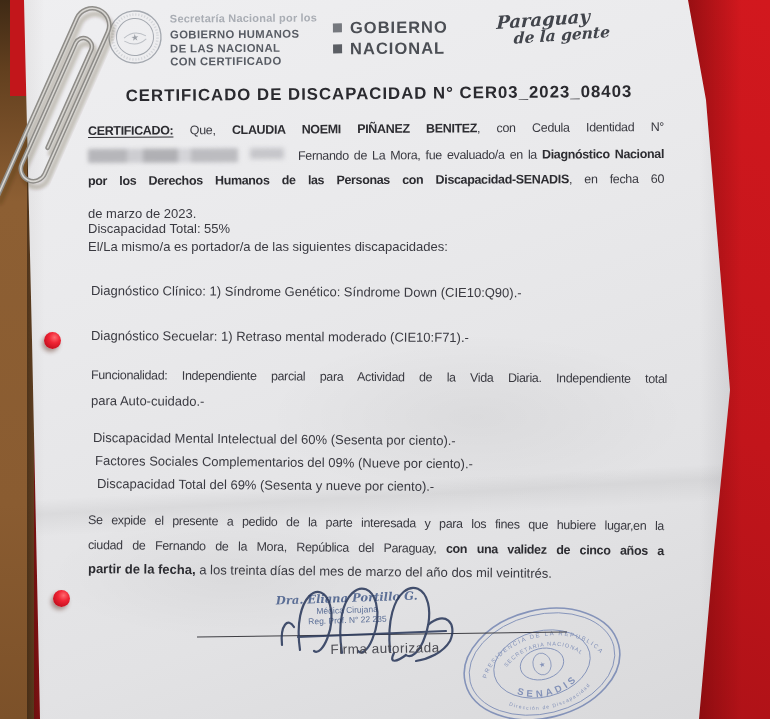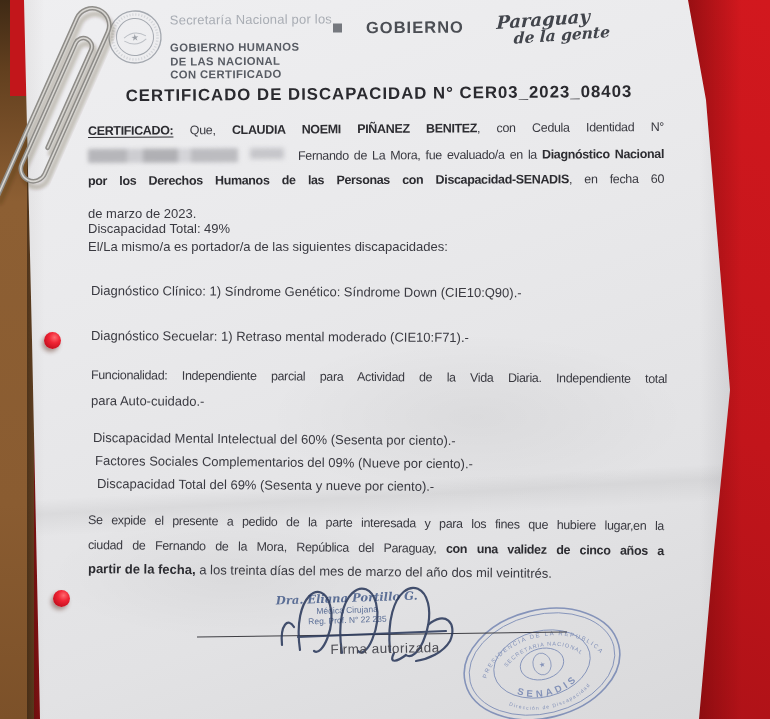--- a/index.html
+++ b/index.html
@@ -23,24 +23,24 @@
   .paper::before{content:"";position:absolute;inset:0;
     background:
       linear-gradient(to left,rgba(105,105,114,.32),rgba(105,105,114,0) 70px),
       linear-gradient(to right,rgba(120,110,100,.18),rgba(120,110,100,0) 45px),
       linear-gradient(177deg,rgba(0,0,0,0) 66%,rgba(0,0,0,.05) 68%,rgba(0,0,0,0) 71%),
       radial-gradient(ellipse 300px 120px at 62% 58%,rgba(0,0,0,.045),rgba(0,0,0,0) 70%),
       radial-gradient(ellipse 260px 90px at 30% 80%,rgba(0,0,0,.04),rgba(0,0,0,0) 70%);}
   
   .seal{position:absolute;left:106px;top:8px;z-index:4;opacity:.85;transform:rotate(-6deg);}
   .ministry{position:absolute;left:170px;top:12px;z-index:4;transform:rotate(-.4deg);}
-  .ministry .small{font-size:13px;color:#a9adb4;letter-spacing:.2px;margin-bottom:14px;}
+  .ministry .small{font-size:11px;color:#a9adb4;letter-spacing:.2px;margin-bottom:4px;font-weight:bold;}
   .ministry .big{font-size:11.3px;font-weight:700;color:#585c64;line-height:13.5px;letter-spacing:.4px;}
   .gov{position:absolute;left:333px;top:17px;z-index:4;transform:rotate(-.4deg);}
-  .gov .row{display:flex;align-items:center;gap:24px;height:21px;}
+  .gov .row{display:flex;align-items:center;gap:8px;height:21px;}
   .gov .sq{width:9px;height:9px;background:#5b5e64;}
   .gov .row:first-child .sq{background:#75787e;}
   .gov .txt{font-size:16.5px;font-weight:700;color:#4b4e54;letter-spacing:1px;}
   .slogan{position:absolute;left:496px;top:8px;z-index:4;transform:rotate(-4deg) skewX(-6deg);
     font-family:"DejaVu Serif",serif;font-style:italic;color:#42454c;}
   .slogan .s1{font-size:18px;font-weight:700;}
   .slogan .s2{font-size:15.5px;font-weight:700;margin-left:18px;margin-top:-3px;}
   .doc-title{position:absolute;left:88px;top:84px;width:582px;z-index:4;text-align:center;
     font-size:16.8px;font-weight:700;color:#2a2a2f;letter-spacing:1px;transform:rotate(-.5deg);}
   
@@ -95,41 +95,45 @@
   <div class="big">GOBIERNO HUMANOS</div>
   <div class="big">DE LAS NACIONAL</div>
   <div class="big">CON CERTIFICADO</div>
 </div>
 
 <div class="gov">
   <div class="row">
     <span class="sq"></span>
     <span class="txt">GOBIERNO</span>
   </div>
+  <div class="row">
+    <span class="sq"></span>
+    <span class="txt">NACIONAL</span>
+  </div>
 </div>
 
 <div class="slogan">
   <div class="s1">Paraguay</div>
   <div class="s2">de la gente</div>
 </div>
 
 <div class="doc-title">CERTIFICADO DE DISCAPACIDAD N° CER03_2023_08403</div>
 
 <div class="ln jline" style="top:124px;transform:rotate(-.4deg);">
   <span class="b u">CERTIFICADO:</span><span> Que, </span><span class="b">CLAUDIA NOEMI PIÑANEZ BENITEZ</span><span>, con Cedula Identidad N°</span>
 </div>
 <div class="ln jline" style="top:149px;transform:rotate(-.3deg);">
   <span class="redact redact-a"></span><span class="redact redact-b"></span><span>Fernando de La Mora, fue evaluado/a en la </span><span class="b">Diagnóstico Nacional</span>
 </div>
 <div class="ln jline" style="top:174px;transform:rotate(-.2deg);">
   <span class="b">por los Derechos Humanos de las Personas con Discapacidad-SENADIS</span><span>, en fecha 60</span>
 </div>
 <div class="ln" style="top:206px;">de marzo de 2023.</div>
 
-<div class="ln" style="top:221px;">Discapacidad Total: 49%</div>
+<div class="ln" style="top:221px;">Discapacidad Total: 55%</div>
 <div class="ln" style="top:239px;">El/La mismo/a es portador/a de las siguientes discapacidades:</div>
 <div class="ln" style="top:283px;left:91px;transform:rotate(.3deg);">Diagnóstico Clínico: 1) Síndrome Genético: Síndrome Down (CIE10:Q90).-</div>
 <div class="ln" style="top:328px;left:91px;transform:rotate(.3deg);">Diagnóstico Secuelar: 1) Retraso mental moderado (CIE10:F71).-</div>
 <div class="ln jline" style="top:368px;left:91px;transform:rotate(.4deg);">Funcionalidad: Independiente parcial para Actividad de la Vida Diaria. Independiente total</div>
 <div class="ln" style="top:393px;left:91px;transform:rotate(.4deg);">para Auto-cuidado.-</div>
 <div class="ln" style="top:430px;left:93px;transform:rotate(.5deg);">Discapacidad Mental Intelectual del 60% (Sesenta por ciento).-</div>
 <div class="ln" style="top:453px;left:95px;transform:rotate(.5deg);">Factores Sociales Complementarios del 09% (Nueve por ciento).-</div>
 <div class="ln" style="top:476px;left:97px;transform:rotate(.5deg);">Discapacidad Total del 69% (Sesenta y nueve por ciento).-</div>
 
 <div class="ln jline" style="top:513px;transform:rotate(.6deg);">Se expide el presente a pedido de la parte interesada y para los fines que hubiere lugar,en la</div>

